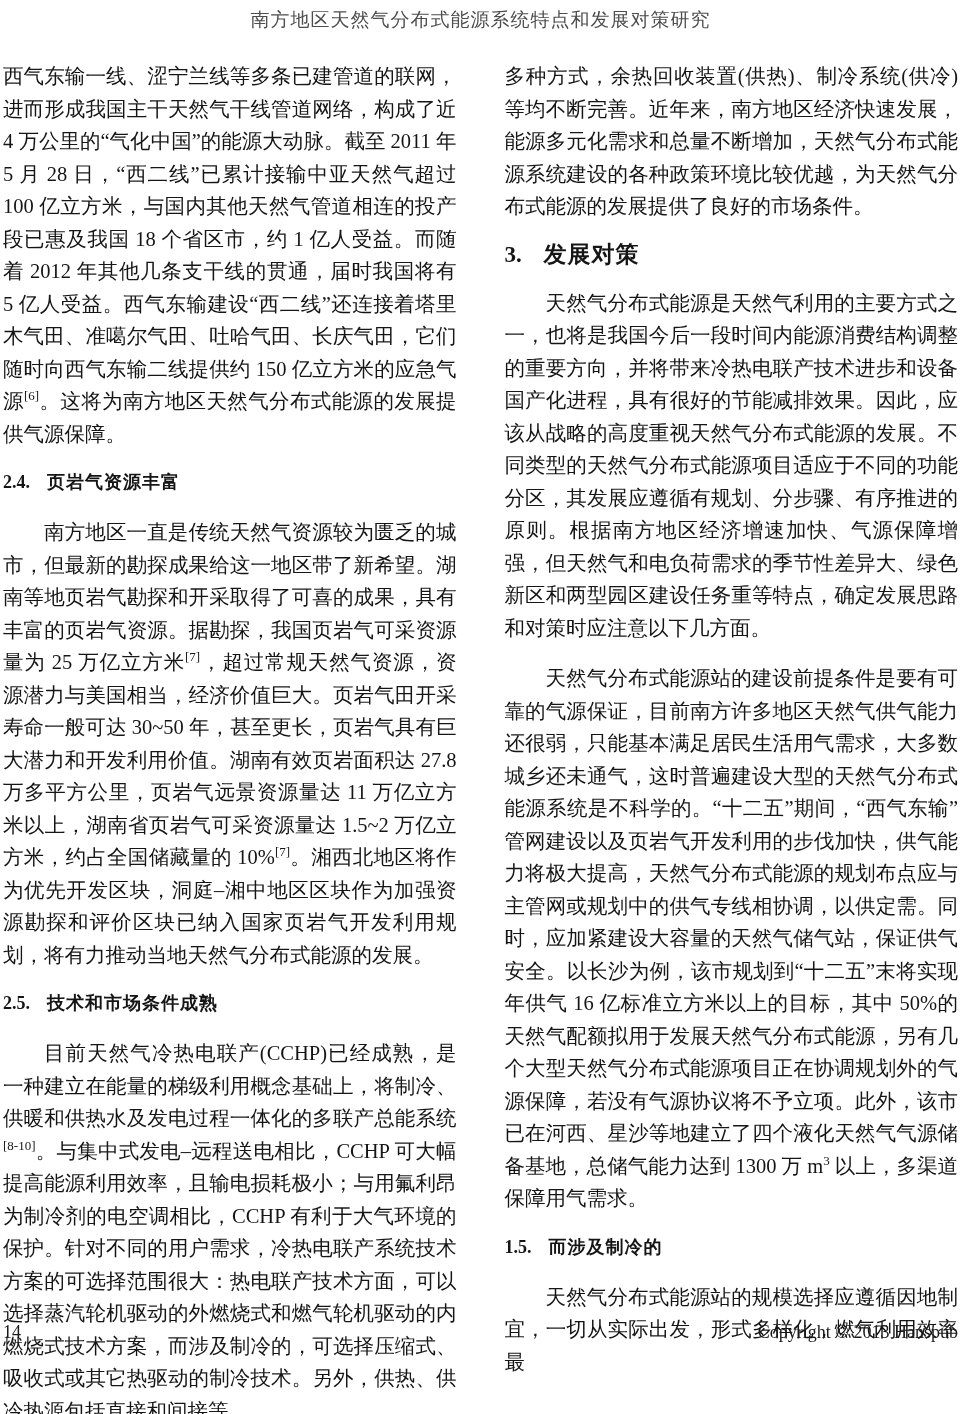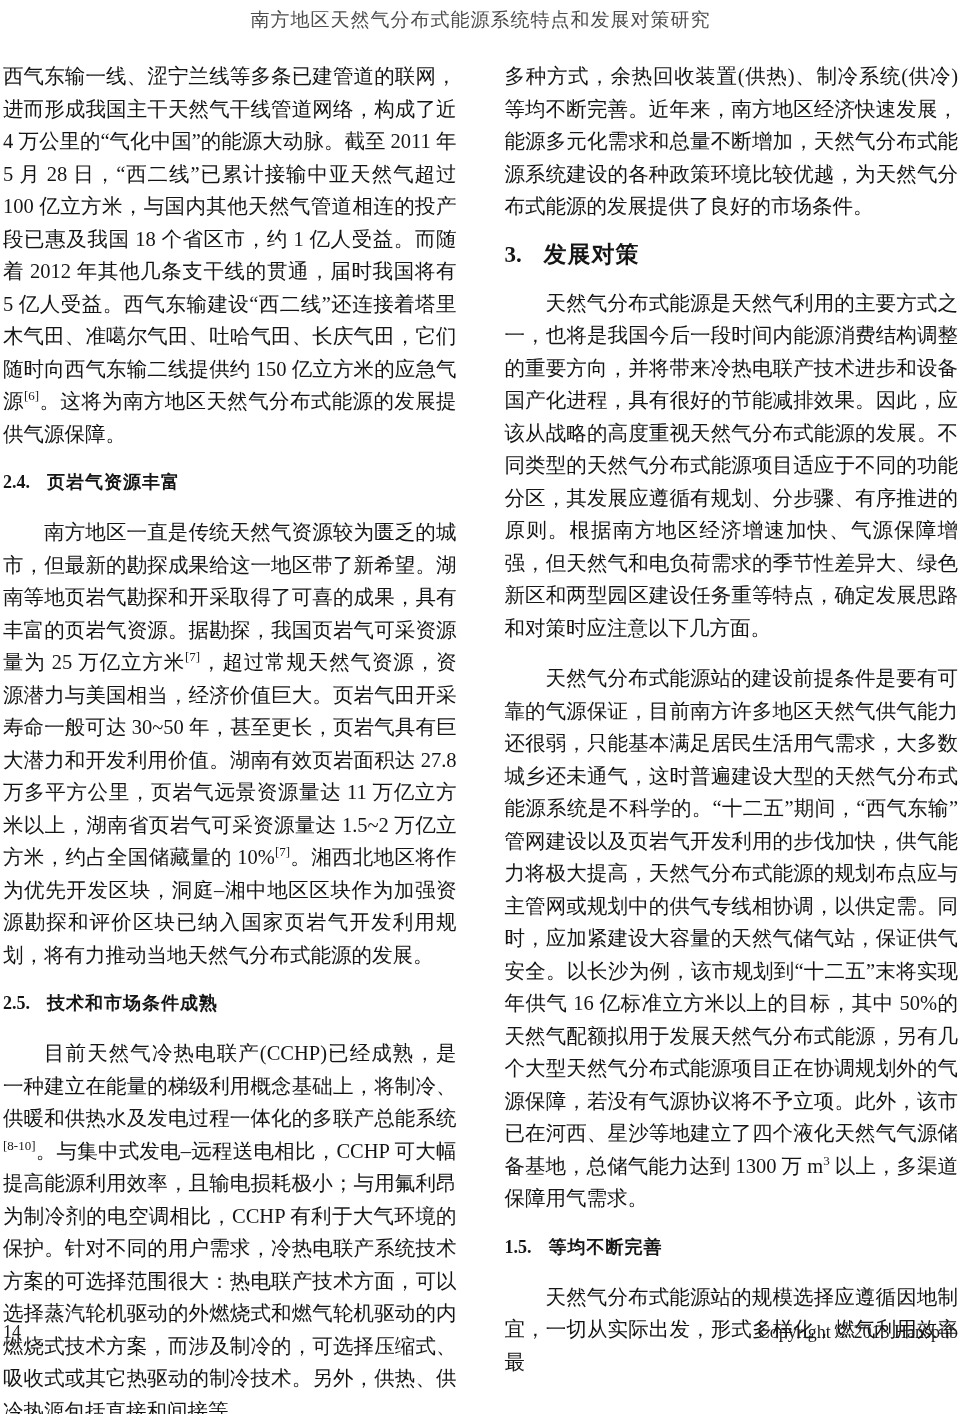--- a/index.html
+++ b/index.html
@@ -110,21 +110,21 @@
         <span class="sec-title">发展对策</span>
       </h2>
 
       <p class="body-p indent"><span>天然气分布式能源是天然气利用的主要方式之一，也将是我国今后一段时间内能源消费结构调整的重要方向，并将带来冷热电联产技术进步和设备国产化进程，具有很好的节能减排效果。因此，应该从战略的高度重视天然气分布式能源的发展。不同类型的天然气分布式能源项目适应于不同的功能分区，其发展应遵循有规划、分步骤、有序推进的原则。根据南方地区经济增速加快、气源保障增强，但天然气和电负荷需求的季节性差异大、绿色新区和两型园区建设任务重等特点，确定发展思路和对策时应注意以下几方面。</span></p>
 
 
       <p class="body-p indent"><span>天然气分布式能源站的建设前提条件是要有可靠的气源保证，目前南方许多地区天然气供气能力还很弱，只能基本满足居民生活用气需求，大多数城乡还未通气，这时普遍建设大型的天然气分布式能源系统是不科学的。“十二五”期间，“西气东输”管网建设以及页岩气开发利用的步伐加快，供气能力将极大提高，天然气分布式能源的规划布点应与主管网或规划中的供气专线相协调，以供定需。同时，应加紧建设大容量的天然气储气站，保证供气安全。以长沙为例，该市规划到“十二五”末将实现年供气 16 亿标准立方米以上的目标，其中 50%的天然气配额拟用于发展天然气分布式能源，另有几个大型天然气分布式能源项目正在协调规划外的气源保障，若没有气源协议将不予立项。此外，该市已在河西、星沙等地建立了四个液化天然气气源储备基地，总储气能力达到 1300 万 m</span><sup>3</sup><span> 以上，多渠道保障用气需求。</span></p>
 
       <h2 class="sec sec-h2">
         <span class="sec-num">1.5.</span>
-        <span class="sec-title">等均不断完善</span>
+        <span class="sec-title">而涉及制冷的</span>
       </h2>
 
       <p class="body-p indent"><span>天然气分布式能源站的规模选择应遵循因地制宜，一切从实际出发，形式多样化，燃气利用效率最</span></p>
     </div>
 
   </div>
 
   <div class="footer">
     <span>14</span>
     <span>Copyright © 2013 Hanspub</span>

